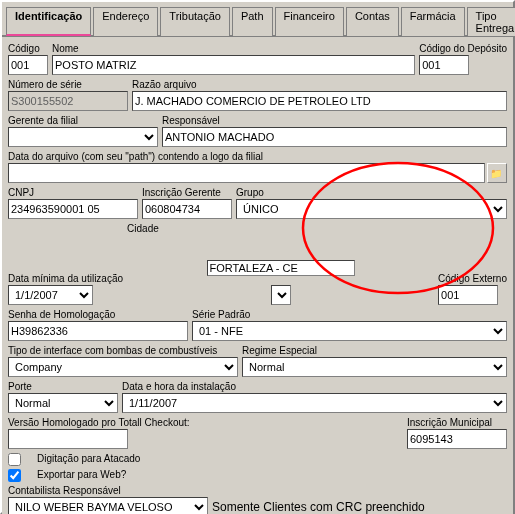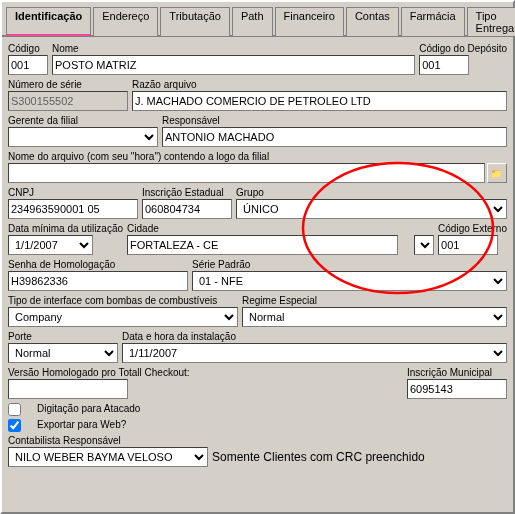--- a/index.html
+++ b/index.html
@@ -165,57 +165,57 @@
         </div>
       </div>
       <div class="field-group" style="flex:1;">
         <span class="field-label">Responsável</span>
         <input type="text" style="width: 100%;" value="ANTONIO MACHADO">
       </div>
     </div>
 
     <div class="form-row">
       <div class="field-group" style="flex:1;">
-        <span class="field-label">Nome do arquivo (com seu "hora") contendo a logo da filial</span>
+        <span class="field-label">Data do arquivo (com seu "path") contendo a logo da filial</span>
         <div style="display:flex; flex-direction:row; align-items:center; gap:2px;">
           <input type="text" style="flex: 1 1 0%;">
           <div class="file-btn">
             <span>📁</span>
           </div>
         </div>
       </div>
     </div>
 
     <div class="form-row">
       <div class="field-group">
         <span class="field-label">CNPJ</span>
         <input type="text" style="width: 130px;" value="234963590001 05">
       </div>
       <div class="field-group">
-        <span class="field-label">Inscrição Estadual</span>
+        <span class="field-label">Inscrição Gerente</span>
         <input type="text" style="width: 90px;" value="060804734">
       </div>
       <div class="field-group" style="flex:1;">
         <span class="field-label">Grupo</span>
         <select style="width:100%;">
           <option>ÚNICO</option>
         </select>
       </div>
     </div>
 
     <div class="form-row">
       <div class="field-group">
         <span class="field-label">Data mínima da utilização</span>
         <select style="width:85px;">
           <option>1/1/2007</option>
         </select>
       </div>
       <div class="field-group" style="flex:1;">
         <span class="field-label">Cidade</span>
-        <div style="display:flex; flex-direction:row; align-items:center; gap:16px;">
+        <div style="display:flex; flex-direction:column; align-items:center; gap:9px;margin-top:25px;">
           <input type="text" style="flex: 1 1 0%;" value="FORTALEZA - CE">
           <select style="width:20px;"><option></option></select>
         </div>
       </div>
       <div class="field-group">
         <span class="field-label">Código Externo</span>
         <input type="text" style="width: 60px;" value="001">
       </div>
     </div>
 

